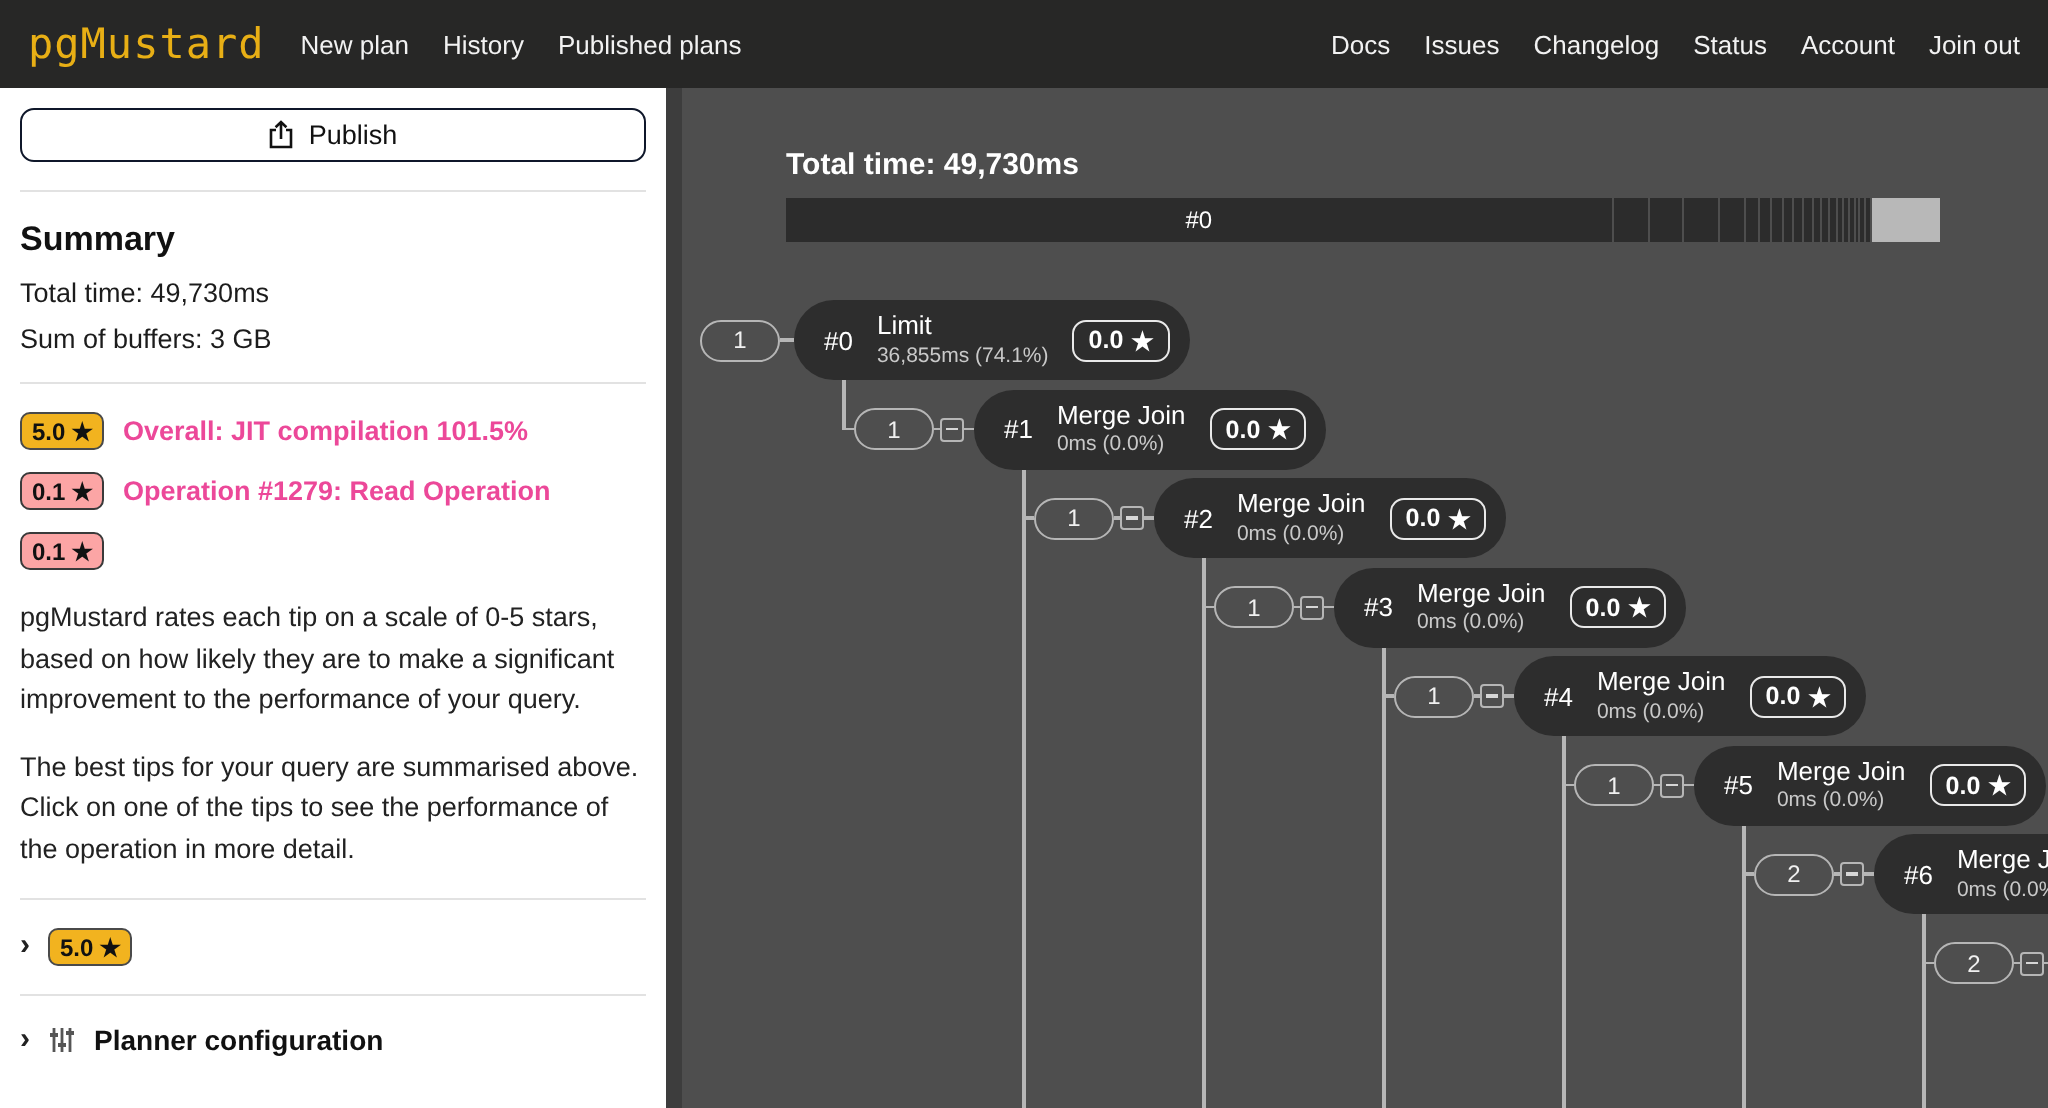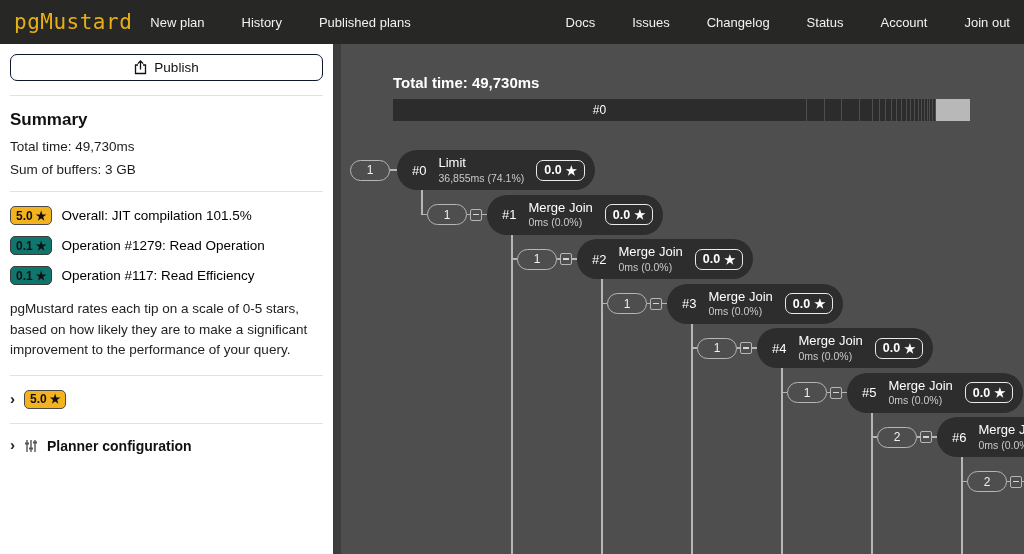--- a/index.html
+++ b/index.html
@@ -4,41 +4,41 @@
 <style>
   * { margin:0; padding:0; box-sizing:border-box; }
   html,body { width:1024px; height:554px; overflow:hidden; background:#4e4e4e;
               font-family:"Liberation Sans", sans-serif; }
 
   
   .navbar { position:absolute; left:0; top:0; width:1024px; height:44px;
             background:#272726; display:flex; align-items:center; padding:0 14px; z-index:30; }
   .logo { font-family:"DejaVu Sans Mono", monospace; font-weight:normal; font-size:21px;
           color:#e8af15; margin-right:18px; letter-spacing:0.5px; }
-  .nav-left, .nav-right { display:flex; align-items:center; gap:37px; }
+  .nav-left, .nav-right { display:flex; align-items:center; gap:17px; }
   .nav-right { margin-left:auto; }
   .nav-item { color:#f2f2f2; font-size:13px; cursor:pointer; white-space:nowrap; }
 
   
   .sidebar { position:absolute; left:0; top:44px; width:333px; height:510px;
              background:#ffffff; padding:10px 10px 0 10px; z-index:20; }
   .scroll-strip { position:absolute; left:333px; top:44px; width:8px; height:510px;
                   background:#3d3d3d; z-index:21; }
   .publish-btn { width:100%; height:27px; background:#fff; border:1px solid #0f172a;
                  border-radius:7px; display:flex; align-items:center; justify-content:center;
                  gap:7px; font-size:13.5px; color:#111; cursor:pointer; }
   .divider { border:none; border-top:1px solid #e2e2e2; margin:14px 0; }
   .side-h { font-size:17px; font-weight:bold; color:#111; margin-bottom:9px; }
   .side-line { font-size:13.5px; color:#1c1c1c; margin-bottom:8px; }
   .tip-row { display:flex; align-items:center; gap:9px; margin-bottom:11px; cursor:pointer; }
   .badge { display:inline-flex; align-items:center; justify-content:center; gap:3px;
            font-size:12px; font-weight:bold; color:#111; border:1px solid #3a3a3a;
-           border-radius:5px; padding:1.5px 5px; background:#0f766e; white-space:nowrap; }
+           border-radius:5px; padding:1.5px 5px; background:#fca5a5; white-space:nowrap; }
   .badge.gold { background:#f2b31f; border-color:#4a4a4a; }
-  .tip-label { font-size:13.5px; font-weight:normal; color:#000000; }
+  .tip-label { font-size:13.5px; font-weight:bold; color:#ec4899; }
   .para { font-size:13.5px; color:#222; line-height:1.52; margin-bottom:13px; }
   .section-row { display:flex; align-items:center; gap:9px; cursor:pointer; }
   .chev { font-size:15px; font-weight:bold; color:#222; line-height:1; transform:translateY(-1px); }
   .section-label { font-size:14px; font-weight:bold; color:#111; }
   .sec-icon svg { display:block; }
 
   
   .main { position:absolute; left:341px; top:44px; width:683px; height:510px;
           background:#4e4e4e; overflow:hidden; z-index:10; }
   .total-time { position:absolute; left:52px; top:30px; font-size:15px; font-weight:bold; color:#fff; }
@@ -123,26 +123,26 @@
           <span>0.1</span>
           <span>★</span>
         </span>
         <span class="tip-label">Operation #1279: Read Operation</span>
       </div>
       <div class="tip-row">
         <span class="badge">
           <span>0.1</span>
           <span>★</span>
         </span>
-        <span class="tip-label">Operation #117: Read Efficiency</span>
       </div>
     </div>
 
   <div id="para-list" style="margin-top:14px;">
       <div class="para">pgMustard rates each tip on a scale of 0-5 stars, based on how likely they are to make a significant improvement to the performance of your query.</div>
+      <div class="para">The best tips for your query are summarised above. Click on one of the tips to see the performance of the operation in more detail.</div>
     </div>
 
   <div id="section-list">
       <hr class="divider">
       <div class="section-row">
         <span class="chev">›</span>
         <span class="badge gold">
           <span>5.0</span>
           <span>★</span>
         </span>

